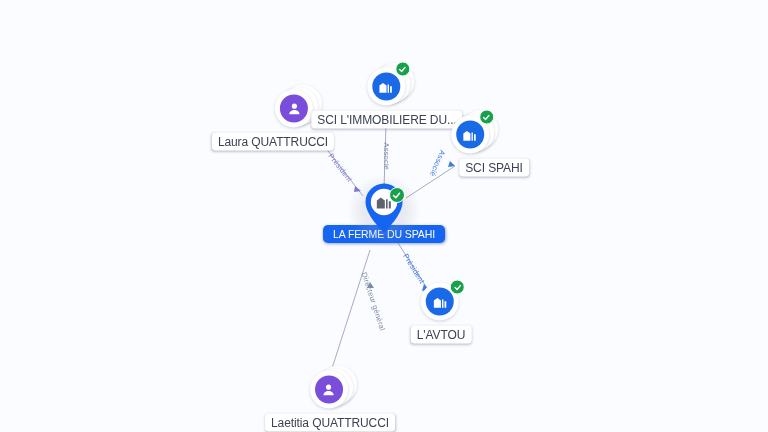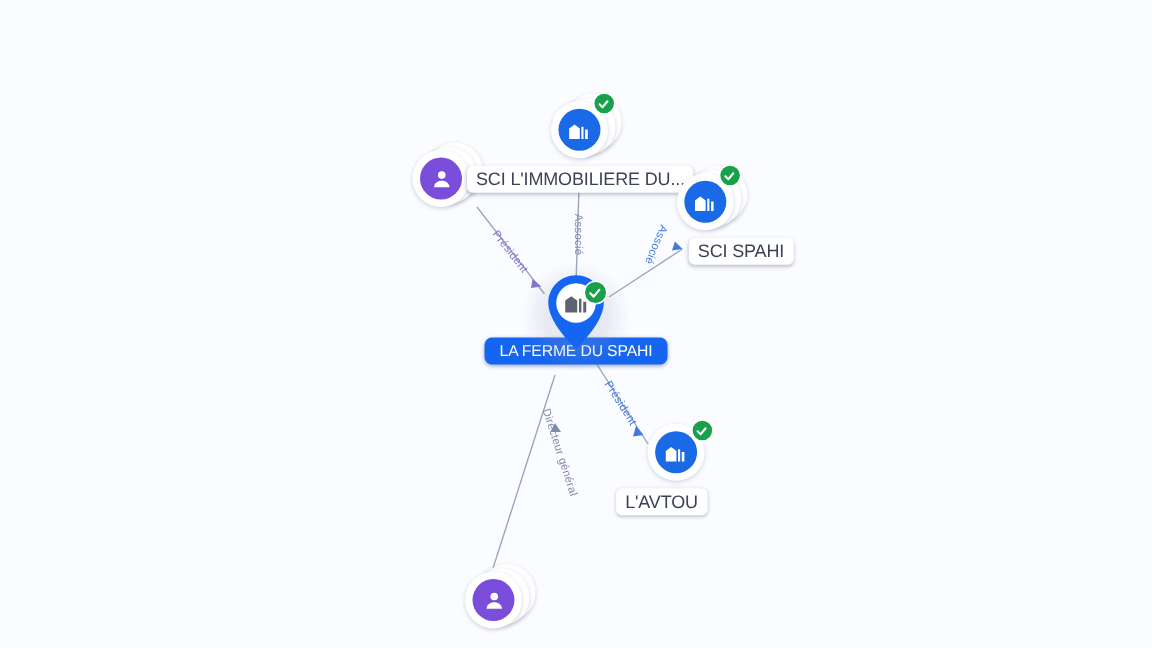--- a/index.html
+++ b/index.html
@@ -180,20 +180,21 @@
       <div class="disc d3"></div>
       <div class="disc d2"></div>
       <div class="disc d1"></div>
       <div class="inner person">
         <svg width="17" height="17" viewBox="0 0 24 24" fill="#ffffff">
           <circle cx="12" cy="8" r="3.6"></circle>
           <path d="M4.8 19.5c0-3.7 3.3-6 7.2-6s7.2 2.3 7.2 6z"></path>
         </svg>
       </div>
     </div>
+    <div class="label offset-left">Laura QUATTRUCCI</div>
   </div>
 
   <div class="node" style="left:387px; top:98px;">
     <div class="stack">
       <div class="disc d3"></div>
       <div class="disc d2"></div>
       <div class="disc d1"></div>
       <div class="inner company">
         <svg width="17" height="17" viewBox="0 0 24 24" fill="#ffffff">
           <path d="M3 20V10l5-3.6L13 10v10z"></path>
@@ -242,21 +243,21 @@
       </svg>
       <div class="badge" style="right:3px; top:6px; width:14px; height:14px;">
         <svg width="9" height="9" viewBox="0 0 24 24" fill="none" stroke="#ffffff" stroke-width="4" stroke-linecap="round" stroke-linejoin="round">
           <polyline points="4,12 10,18 20,6"></polyline>
         </svg>
       </div>
     </div>
     <div class="label selected" style="margin-top:-16px;">LA FERME DU SPAHI</div>
   </div>
 
-  <div class="node" style="left:441px; top:313px;align-items:flex-end;">
+  <div class="node" style="left:441px; top:313px;">
     <div class="stack">
       <div class="disc d1"></div>
       <div class="inner company">
         <svg width="17" height="17" viewBox="0 0 24 24" fill="#ffffff">
           <path d="M3 20V10l5-3.6L13 10v10z"></path>
           <path d="M14.5 20V8.5h2V20zM18 20V11h2.5v9z"></path>
         </svg>
       </div>
       <div class="badge" style="right:-4px; top:-3px;">
         <svg width="8" height="8" viewBox="0 0 24 24" fill="none" stroke="#ffffff" stroke-width="4" stroke-linecap="round" stroke-linejoin="round">
@@ -272,15 +273,16 @@
       <div class="disc d3"></div>
       <div class="disc d2"></div>
       <div class="disc d1"></div>
       <div class="inner person">
         <svg width="17" height="17" viewBox="0 0 24 24" fill="#ffffff">
           <circle cx="12" cy="8" r="3.6"></circle>
           <path d="M4.8 19.5c0-3.7 3.3-6 7.2-6s7.2 2.3 7.2 6z"></path>
         </svg>
       </div>
     </div>
+    <div class="label">Laetitia QUATTRUCCI</div>
   </div>
 
 </div>
 
 </body></html>

